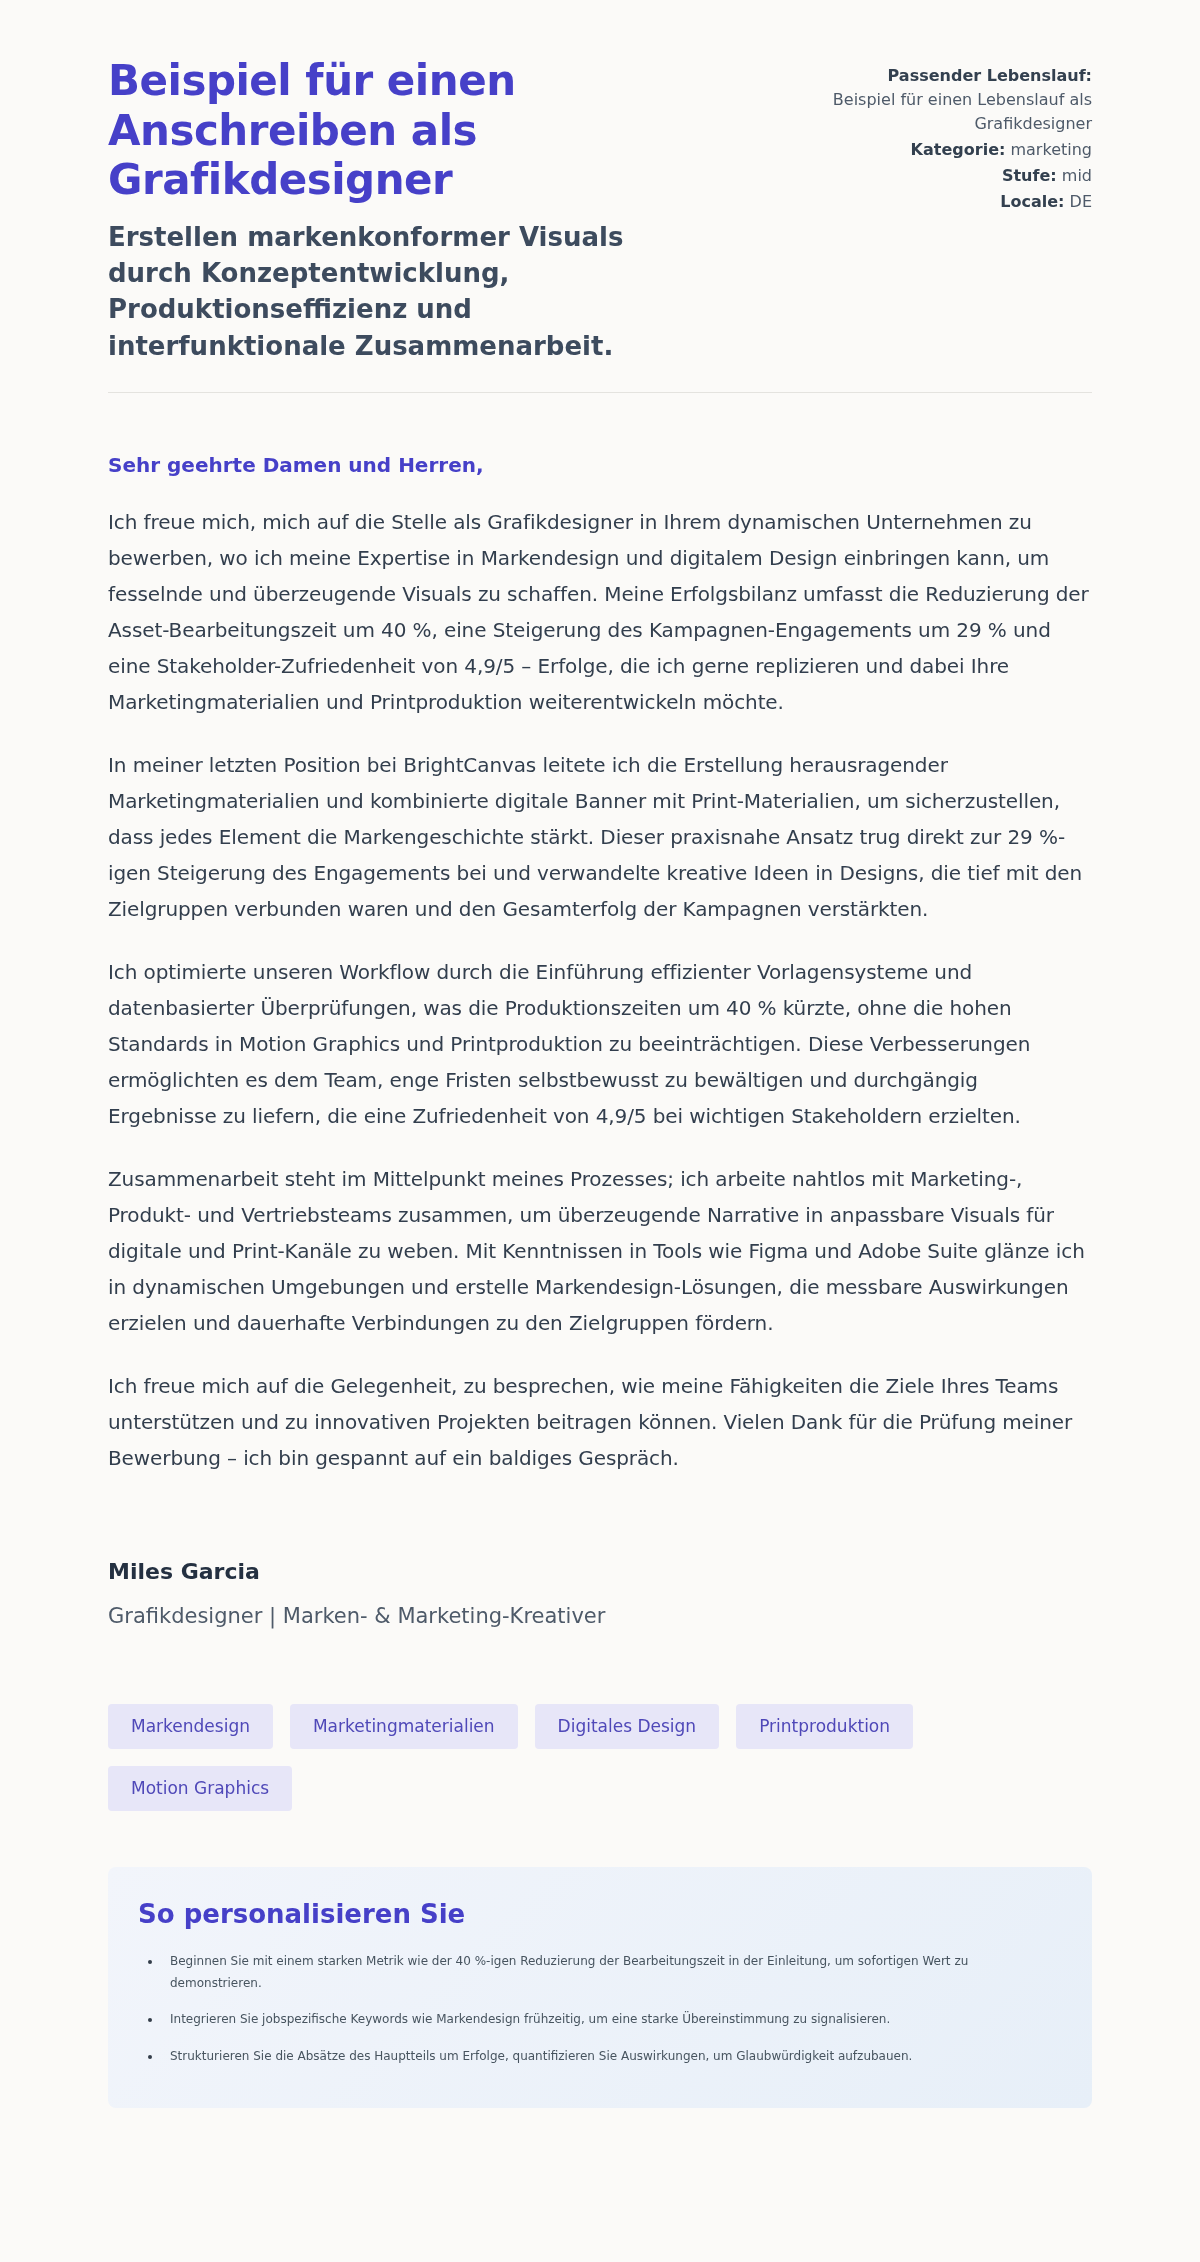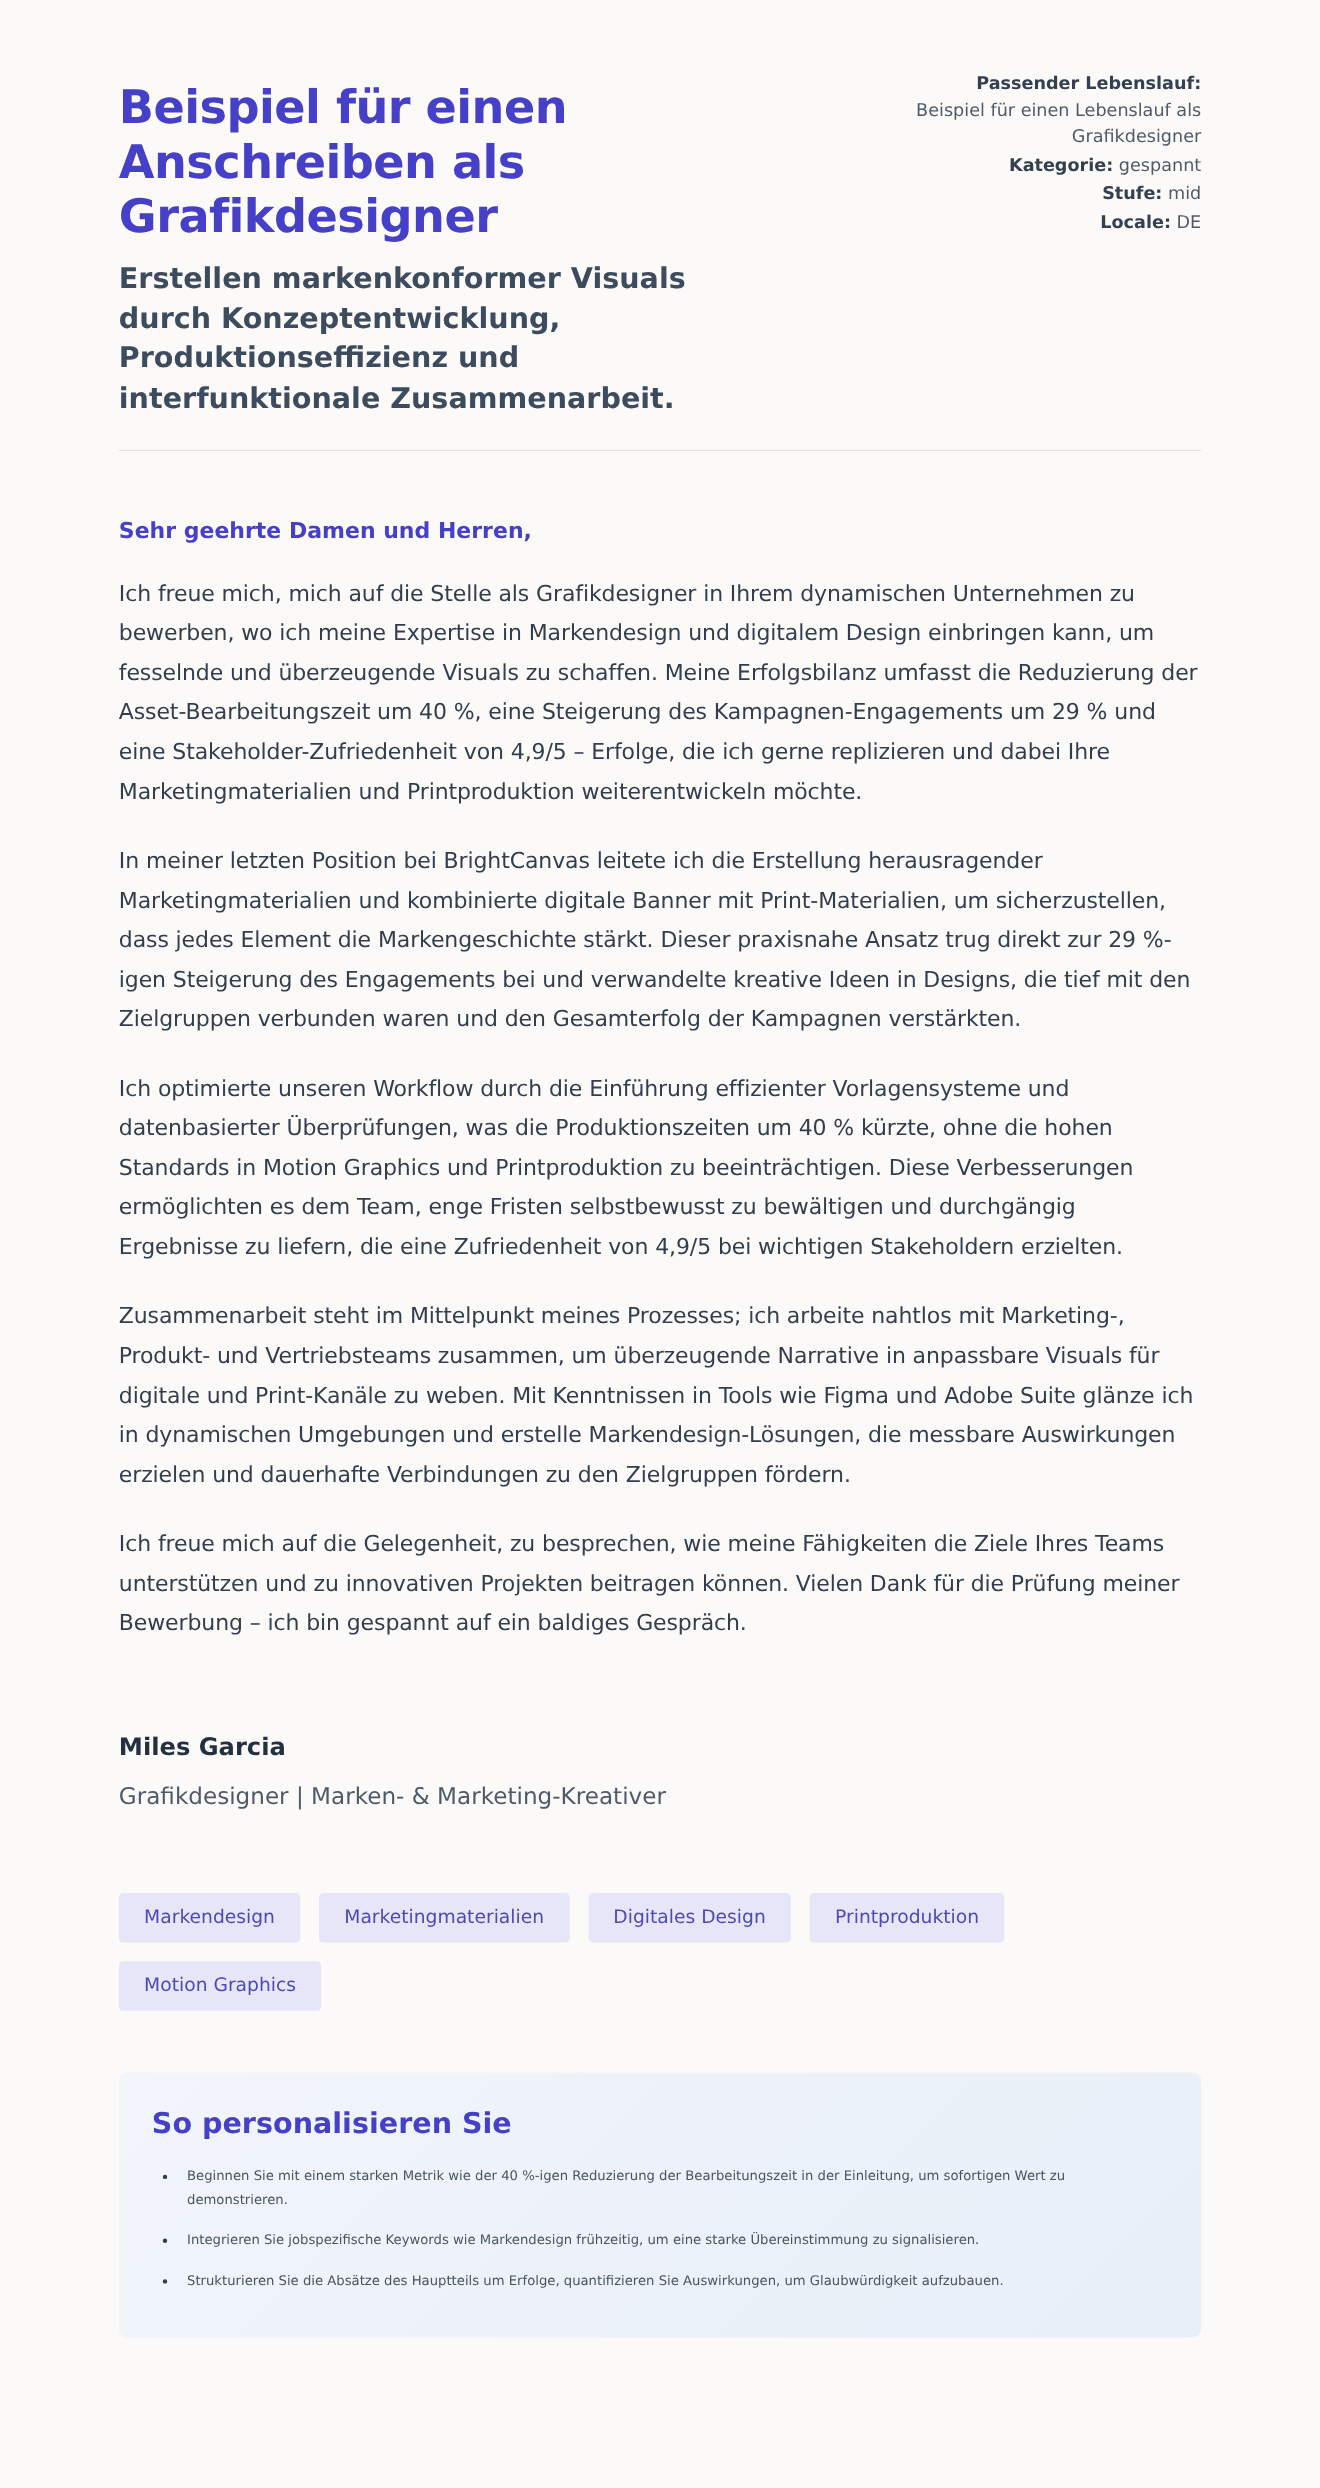--- a/index.html
+++ b/index.html
@@ -23,21 +23,21 @@
     font-family:"DejaVu Sans","Liberation Sans",sans-serif;
     width:1200px;
     min-height:2262px;
   }
   .page{width:984px;margin:0 auto;padding:56px 0 70px;}
 
   
   .header{display:flex;justify-content:space-between;align-items:flex-start;gap:24px;}
   .header-left{flex:1 1 auto;min-width:0;}
   .title{
-    margin:17px 0 14px;
+    margin:0 0 14px;
     max-width:700px;
     font-size:42px;
     line-height:1.18;
     font-weight:bold;
     letter-spacing:-0.5px;
     color:var(--accent);
   }
   .subtitle{
     margin:0;
     max-width:600px;
@@ -122,21 +122,21 @@
       <h1 class="title">Beispiel für einen Anschreiben als Grafikdesigner</h1>
       <p class="subtitle">Erstellen markenkonformer Visuals durch Konzeptentwicklung, Produktionseffizienz und interfunktionale Zusammenarbeit.</p>
     </div>
     <aside class="meta">
       <div class="meta-block">
         <span class="meta-label">Passender Lebenslauf:</span><br>
         <span class="meta-value">Beispiel für einen Lebenslauf als Grafikdesigner</span>
       </div>
       <div class="meta-row">
         <span class="meta-label">Kategorie:</span>
-        <span class="meta-value">gespannt</span>
+        <span class="meta-value">marketing</span>
       </div>
       <div class="meta-row">
         <span class="meta-label">Stufe:</span>
         <span class="meta-value">mid</span>
       </div>
       <div class="meta-row">
         <span class="meta-label">Locale:</span>
         <span class="meta-value">DE</span>
       </div>
     </aside>

